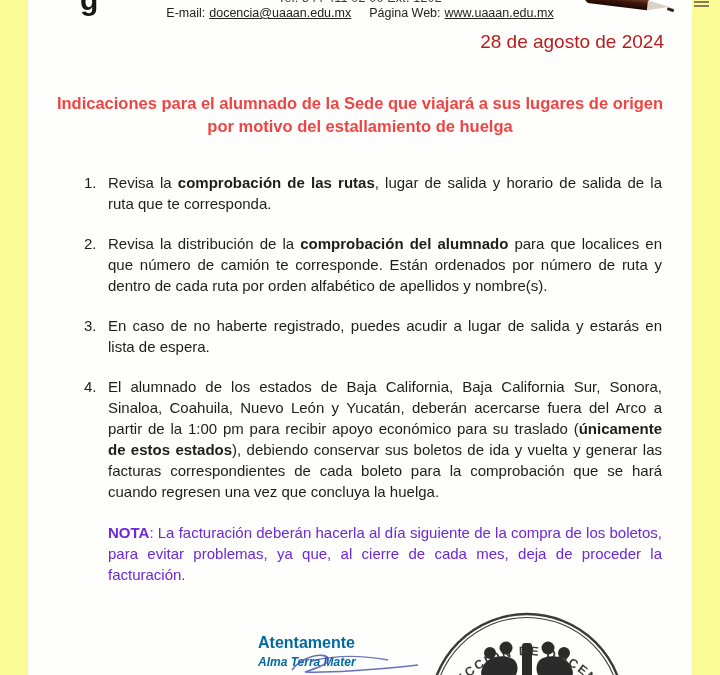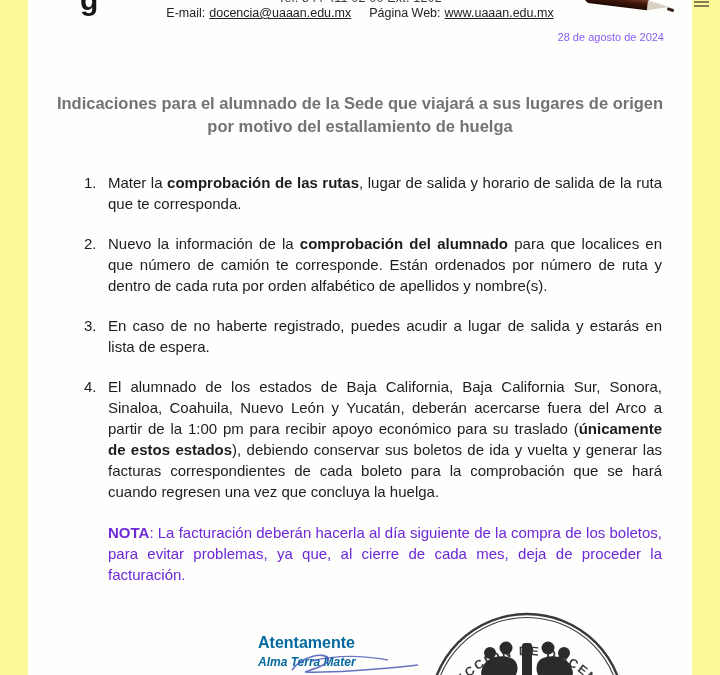--- a/index.html
+++ b/index.html
@@ -40,25 +40,25 @@
   .pen-point{
     position:absolute;left:83px;top:8px;width:7px;height:3px;
     background:#38201a;border-radius:1px;transform:rotate(12deg);
   }
   
   .corner-marks{
     position:absolute;left:694px;top:1px;width:15px;height:6px;
     background:repeating-linear-gradient(180deg,#6b5b48 0 2px,transparent 2px 4px);
     opacity:.8;
   }
-  .date{position:absolute;right:28px;top:31px;font-size:11px;color:#8b5cf6;}
+  .date{position:absolute;right:28px;top:31px;font-size:19px;color:#b91c1c;}
   .title{
     position:absolute;left:50%;transform:translateX(-50%);top:92px;
     width:622px;text-align:center;
-    font-weight:bold;font-size:16.5px;line-height:23px;color:#737373;
+    font-weight:bold;font-size:16.5px;line-height:23px;color:#ef4444;
   }
   .content{position:absolute;left:56px;top:172px;width:578px;}
   .content ol{list-style:none;margin:0;padding:0;}
   .content li{
     position:relative;padding-left:24px;margin-bottom:19px;
     font-size:15px;line-height:21px;text-align:justify;color:#1d1d1d;
   }
   .content li .num{position:absolute;left:0;top:0;}
   .b{font-weight:bold;}
   .nota{margin:20px 0 0 24px;font-size:15px;line-height:21px;text-align:justify;color:#6d28d9;}
@@ -88,22 +88,22 @@
       <div class="pen-tip"></div>
       <div class="pen-point"></div>
     </div>
 
     <div class="date">28 de agosto de 2024</div>
 
     <div class="title">Indicaciones para el alumnado de la Sede que viajará a sus lugares de origen por motivo del estallamiento de huelga</div>
 
     <div class="content">
       <ol id="list">
-          <li><span class="num">1.</span><span><span>Mater la </span><span class="b">comprobación de las rutas</span><span>, lugar de salida y horario de salida de la ruta que te corresponda.</span></span></li>
-          <li><span class="num">2.</span><span><span>Nuevo la información de la </span><span class="b">comprobación del alumnado</span><span> para que localices en que número de camión te corresponde. Están ordenados por número de ruta y dentro de cada ruta por orden alfabético de apellidos y nombre(s).</span></span></li>
+          <li><span class="num">1.</span><span><span>Revisa la </span><span class="b">comprobación de las rutas</span><span>, lugar de salida y horario de salida de la ruta que te corresponda.</span></span></li>
+          <li><span class="num">2.</span><span><span>Revisa la distribución de la </span><span class="b">comprobación del alumnado</span><span> para que localices en que número de camión te corresponde. Están ordenados por número de ruta y dentro de cada ruta por orden alfabético de apellidos y nombre(s).</span></span></li>
           <li><span class="num">3.</span><span><span>En caso de no haberte registrado, puedes acudir a lugar de salida y estarás en lista de espera.</span></span></li>
           <li><span class="num">4.</span><span><span>El alumnado de los estados de Baja California, Baja California Sur, Sonora, Sinaloa, Coahuila, Nuevo León y Yucatán, deberán acercarse fuera del Arco a partir de la 1:00 pm para recibir apoyo económico para su traslado (</span><span class="b">únicamente de estos estados</span><span>), debiendo conservar sus boletos de ida y vuelta y generar las facturas correspondientes de cada boleto para la comprobación que se hará cuando regresen una vez que concluya la huelga.</span></span></li>
         </ol>
       <p class="nota" id="nota"><span class="b">NOTA</span><span>: La facturación deberán hacerla al día siguiente de la compra de los boletos, para evitar problemas, ya que, al cierre de cada mes, deja de proceder la facturación.</span></p>
     </div>
 
     <div class="closing">
       <div class="salut">Atentamente</div>
       <div class="motto">Alma Terra Mater</div>
     </div>

